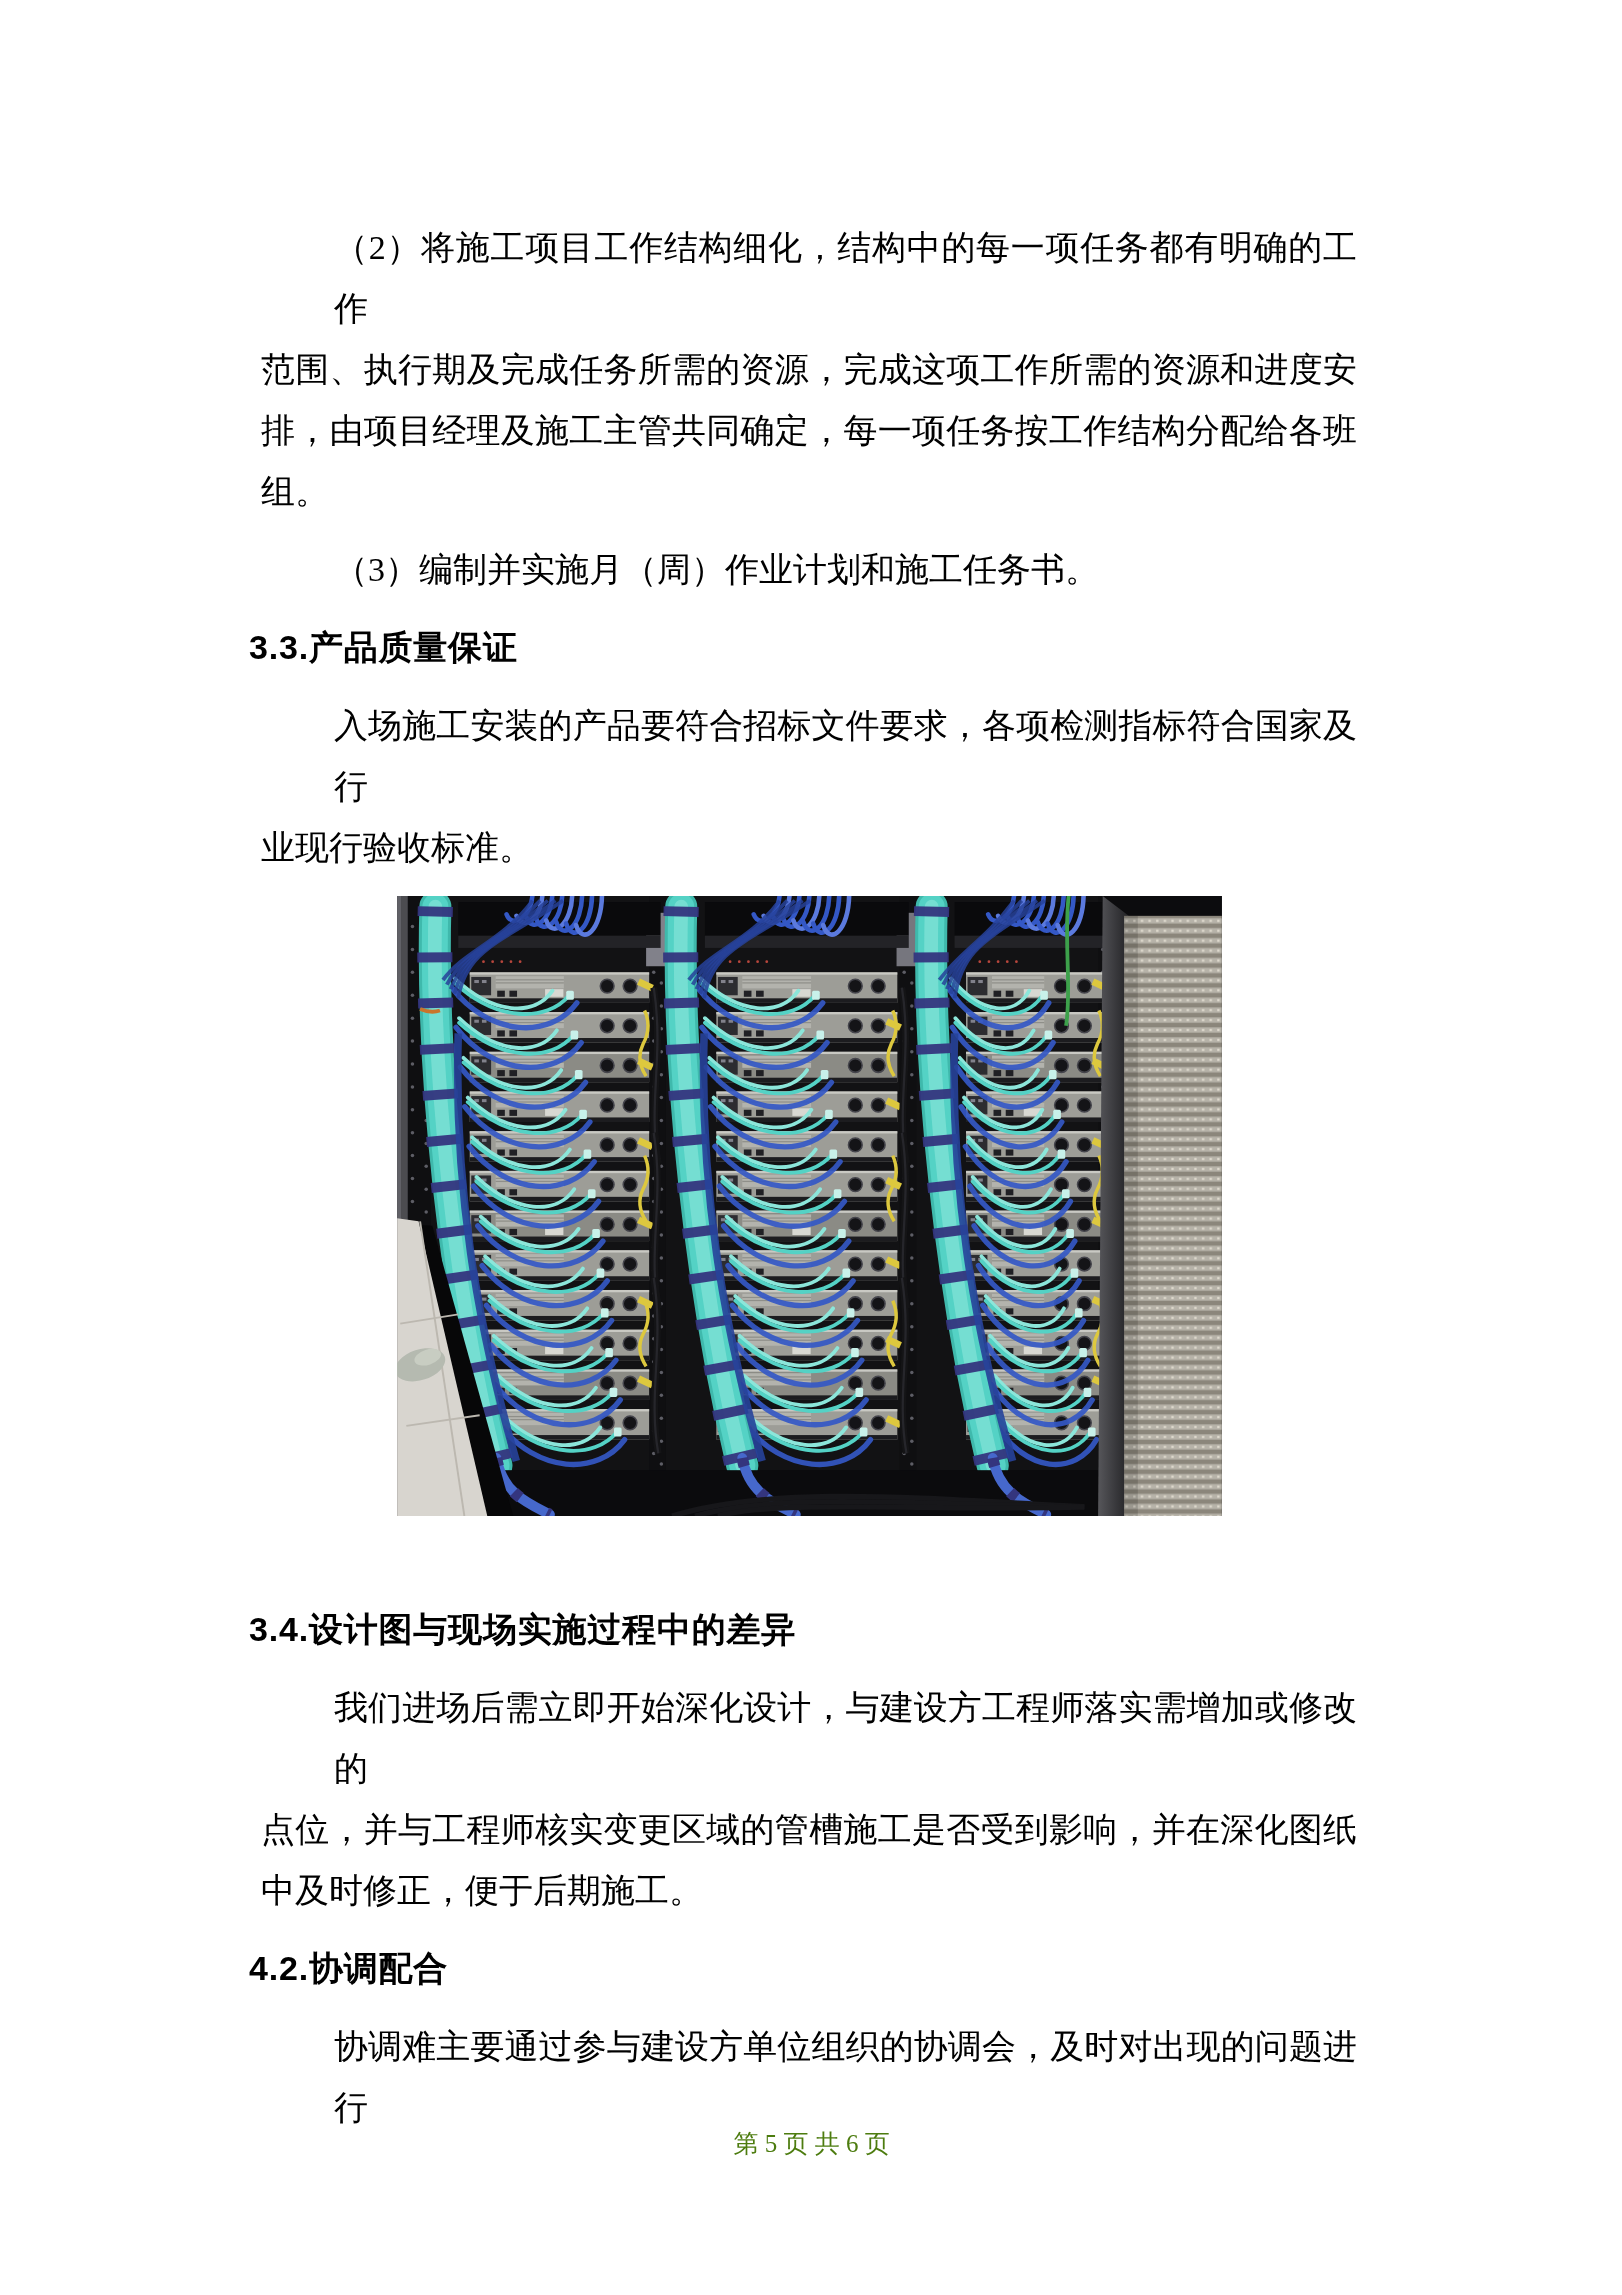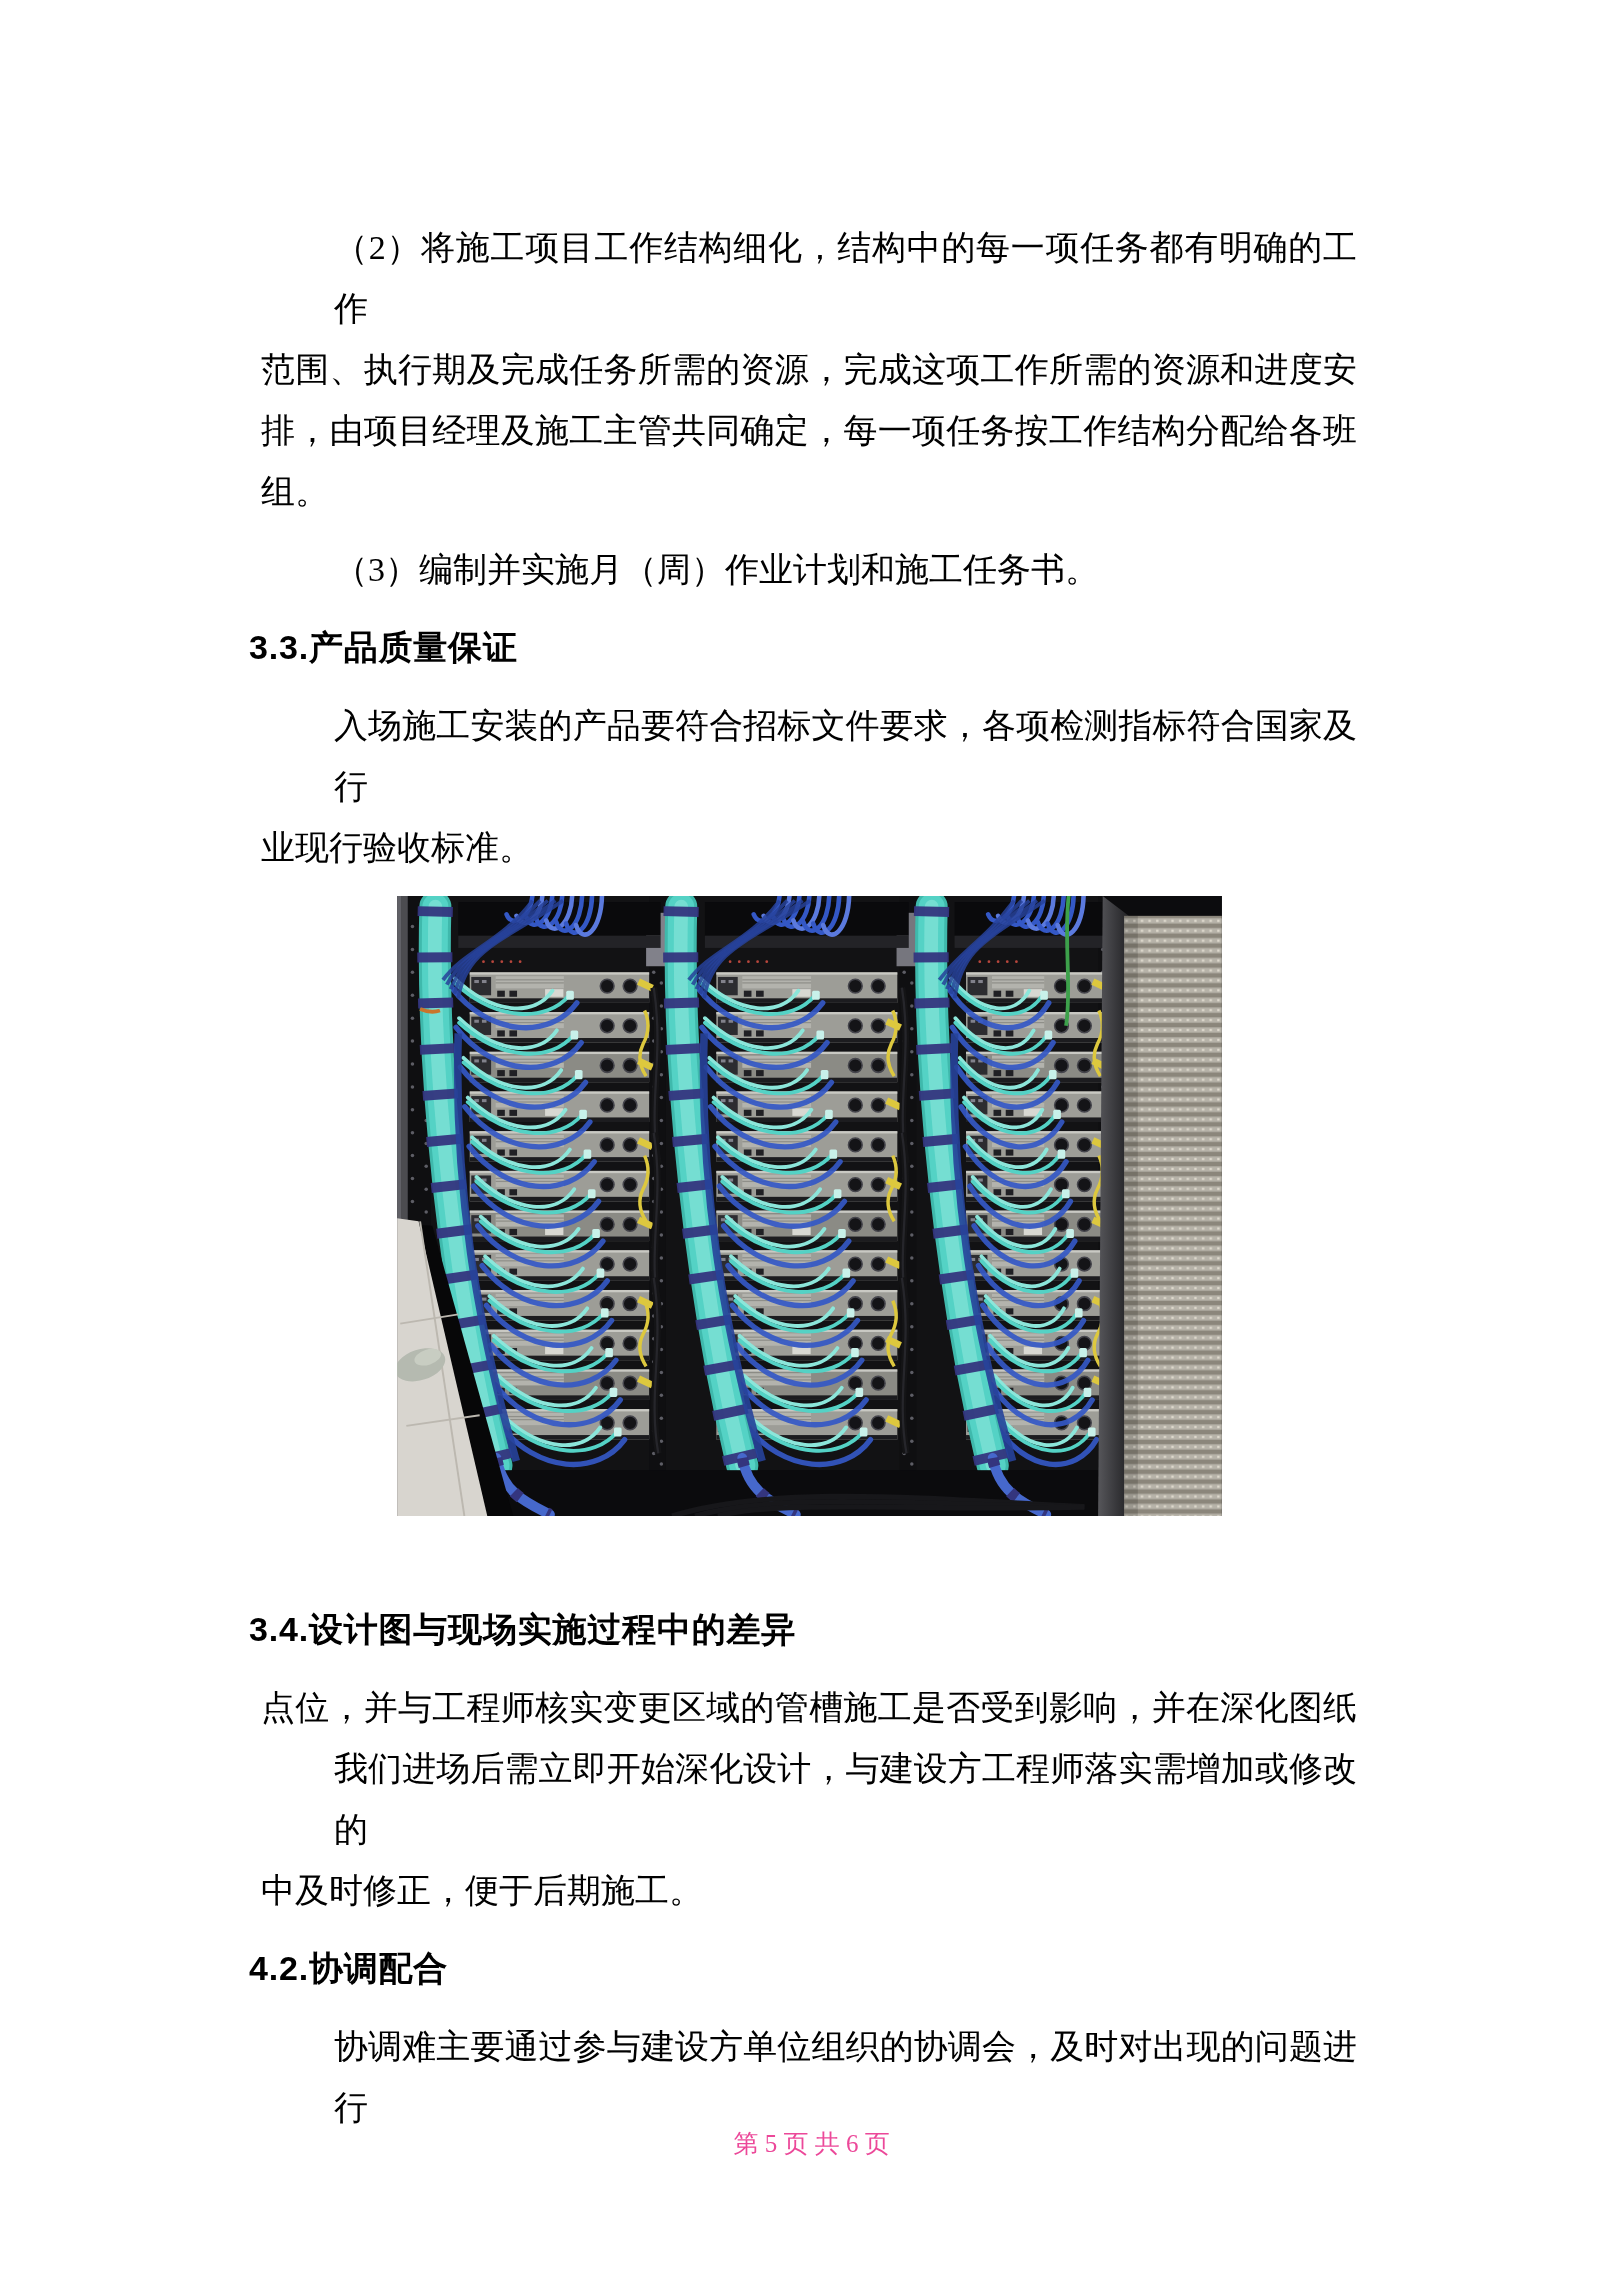--- a/index.html
+++ b/index.html
@@ -22,21 +22,21 @@
     font-weight:700;font-size:34px;line-height:61px;margin:5px;
     letter-spacing:0.8px;text-align:left;
   }
   figure.photo{
     margin:18.3px 0 83px 153px;padding:0;
     width:825px;height:620px;
   }
   figure.photo svg{display:block;width:825px;height:620px;}
   .footer{
     position:absolute;top:2127px;left:0;width:100%;
-    text-align:center;font-size:25px;color:#ec4899;
+    text-align:center;font-size:25px;color:#4d7c0f;
   }
 </style>
 </head>
 <body>
 
 <div class="doc">
 
   <p>
     <span class="line ind" style="display:block">（2）将施工项目工作结构细化，结构中的每一项任务都有明确的工作</span>
     <span class="line" style="display:block">范围、执行期及完成任务所需的资源，完成这项工作所需的资源和进度安</span>
@@ -1043,22 +1043,22 @@
         <path d="M12,694 L108,680" stroke="#bcb8b0" stroke-width="2.5"></path>
         <path d="M30,426 L88,812" stroke="#bcb8b0" stroke-width="2.5"></path>
         <ellipse cx="30" cy="614" rx="34" ry="20" fill="#b5bab0" transform="rotate(-18 30 614)"></ellipse>
         <ellipse cx="40" cy="604" rx="18" ry="10" fill="#c8cdc2" transform="rotate(-18 40 604)"></ellipse>
       </svg>
   </figure>
 
   <h3 class="h">3.4.设计图与现场实施过程中的差异</h3>
 
   <p>
+    <span class="line ind" style="display:block">我们进场后需立即开始深化设计，与建设方工程师落实需增加或修改的</span>
     <span class="line" style="display:block">点位，并与工程师核实变更区域的管槽施工是否受到影响，并在深化图纸</span>
-    <span class="line ind" style="display:block">我们进场后需立即开始深化设计，与建设方工程师落实需增加或修改的</span>
     <span class="line last" style="display:block">中及时修正，便于后期施工。</span>
   </p>
 
   <h3 class="h">4.2.协调配合</h3>
 
   <p>
     <span class="line ind" style="display:block">协调难主要通过参与建设方单位组织的协调会，及时对出现的问题进行</span>
   </p>
 
 

